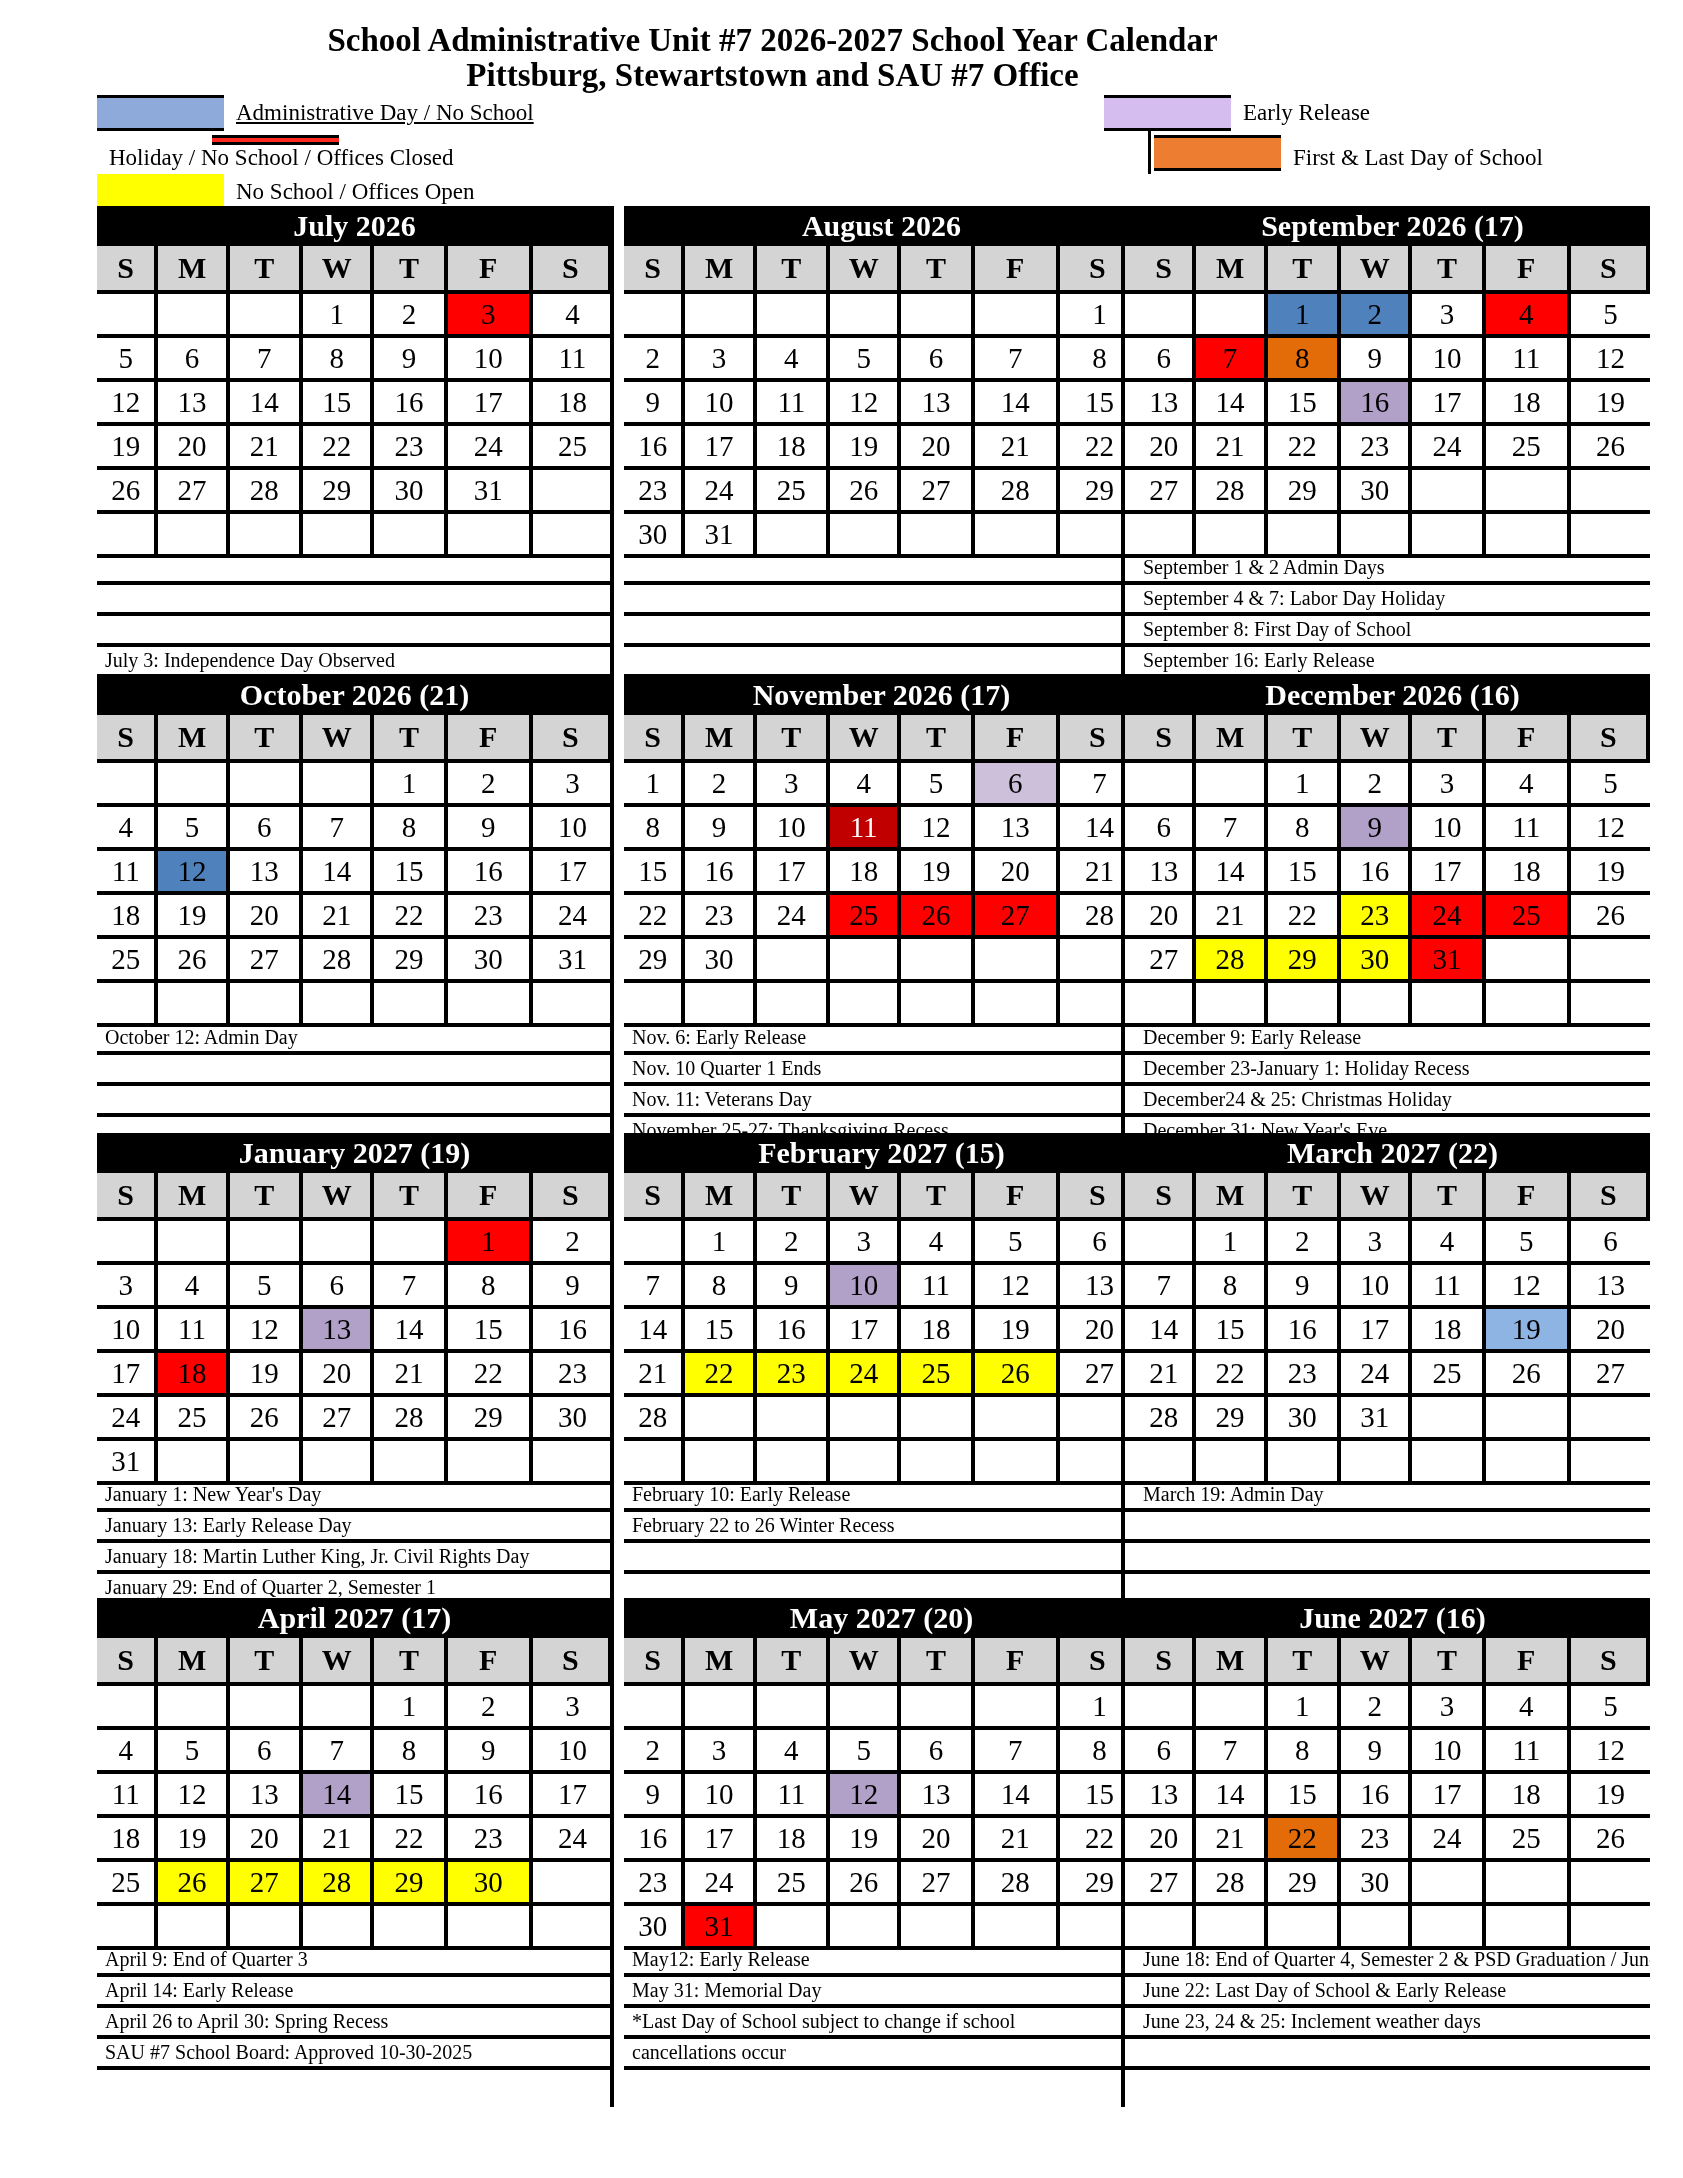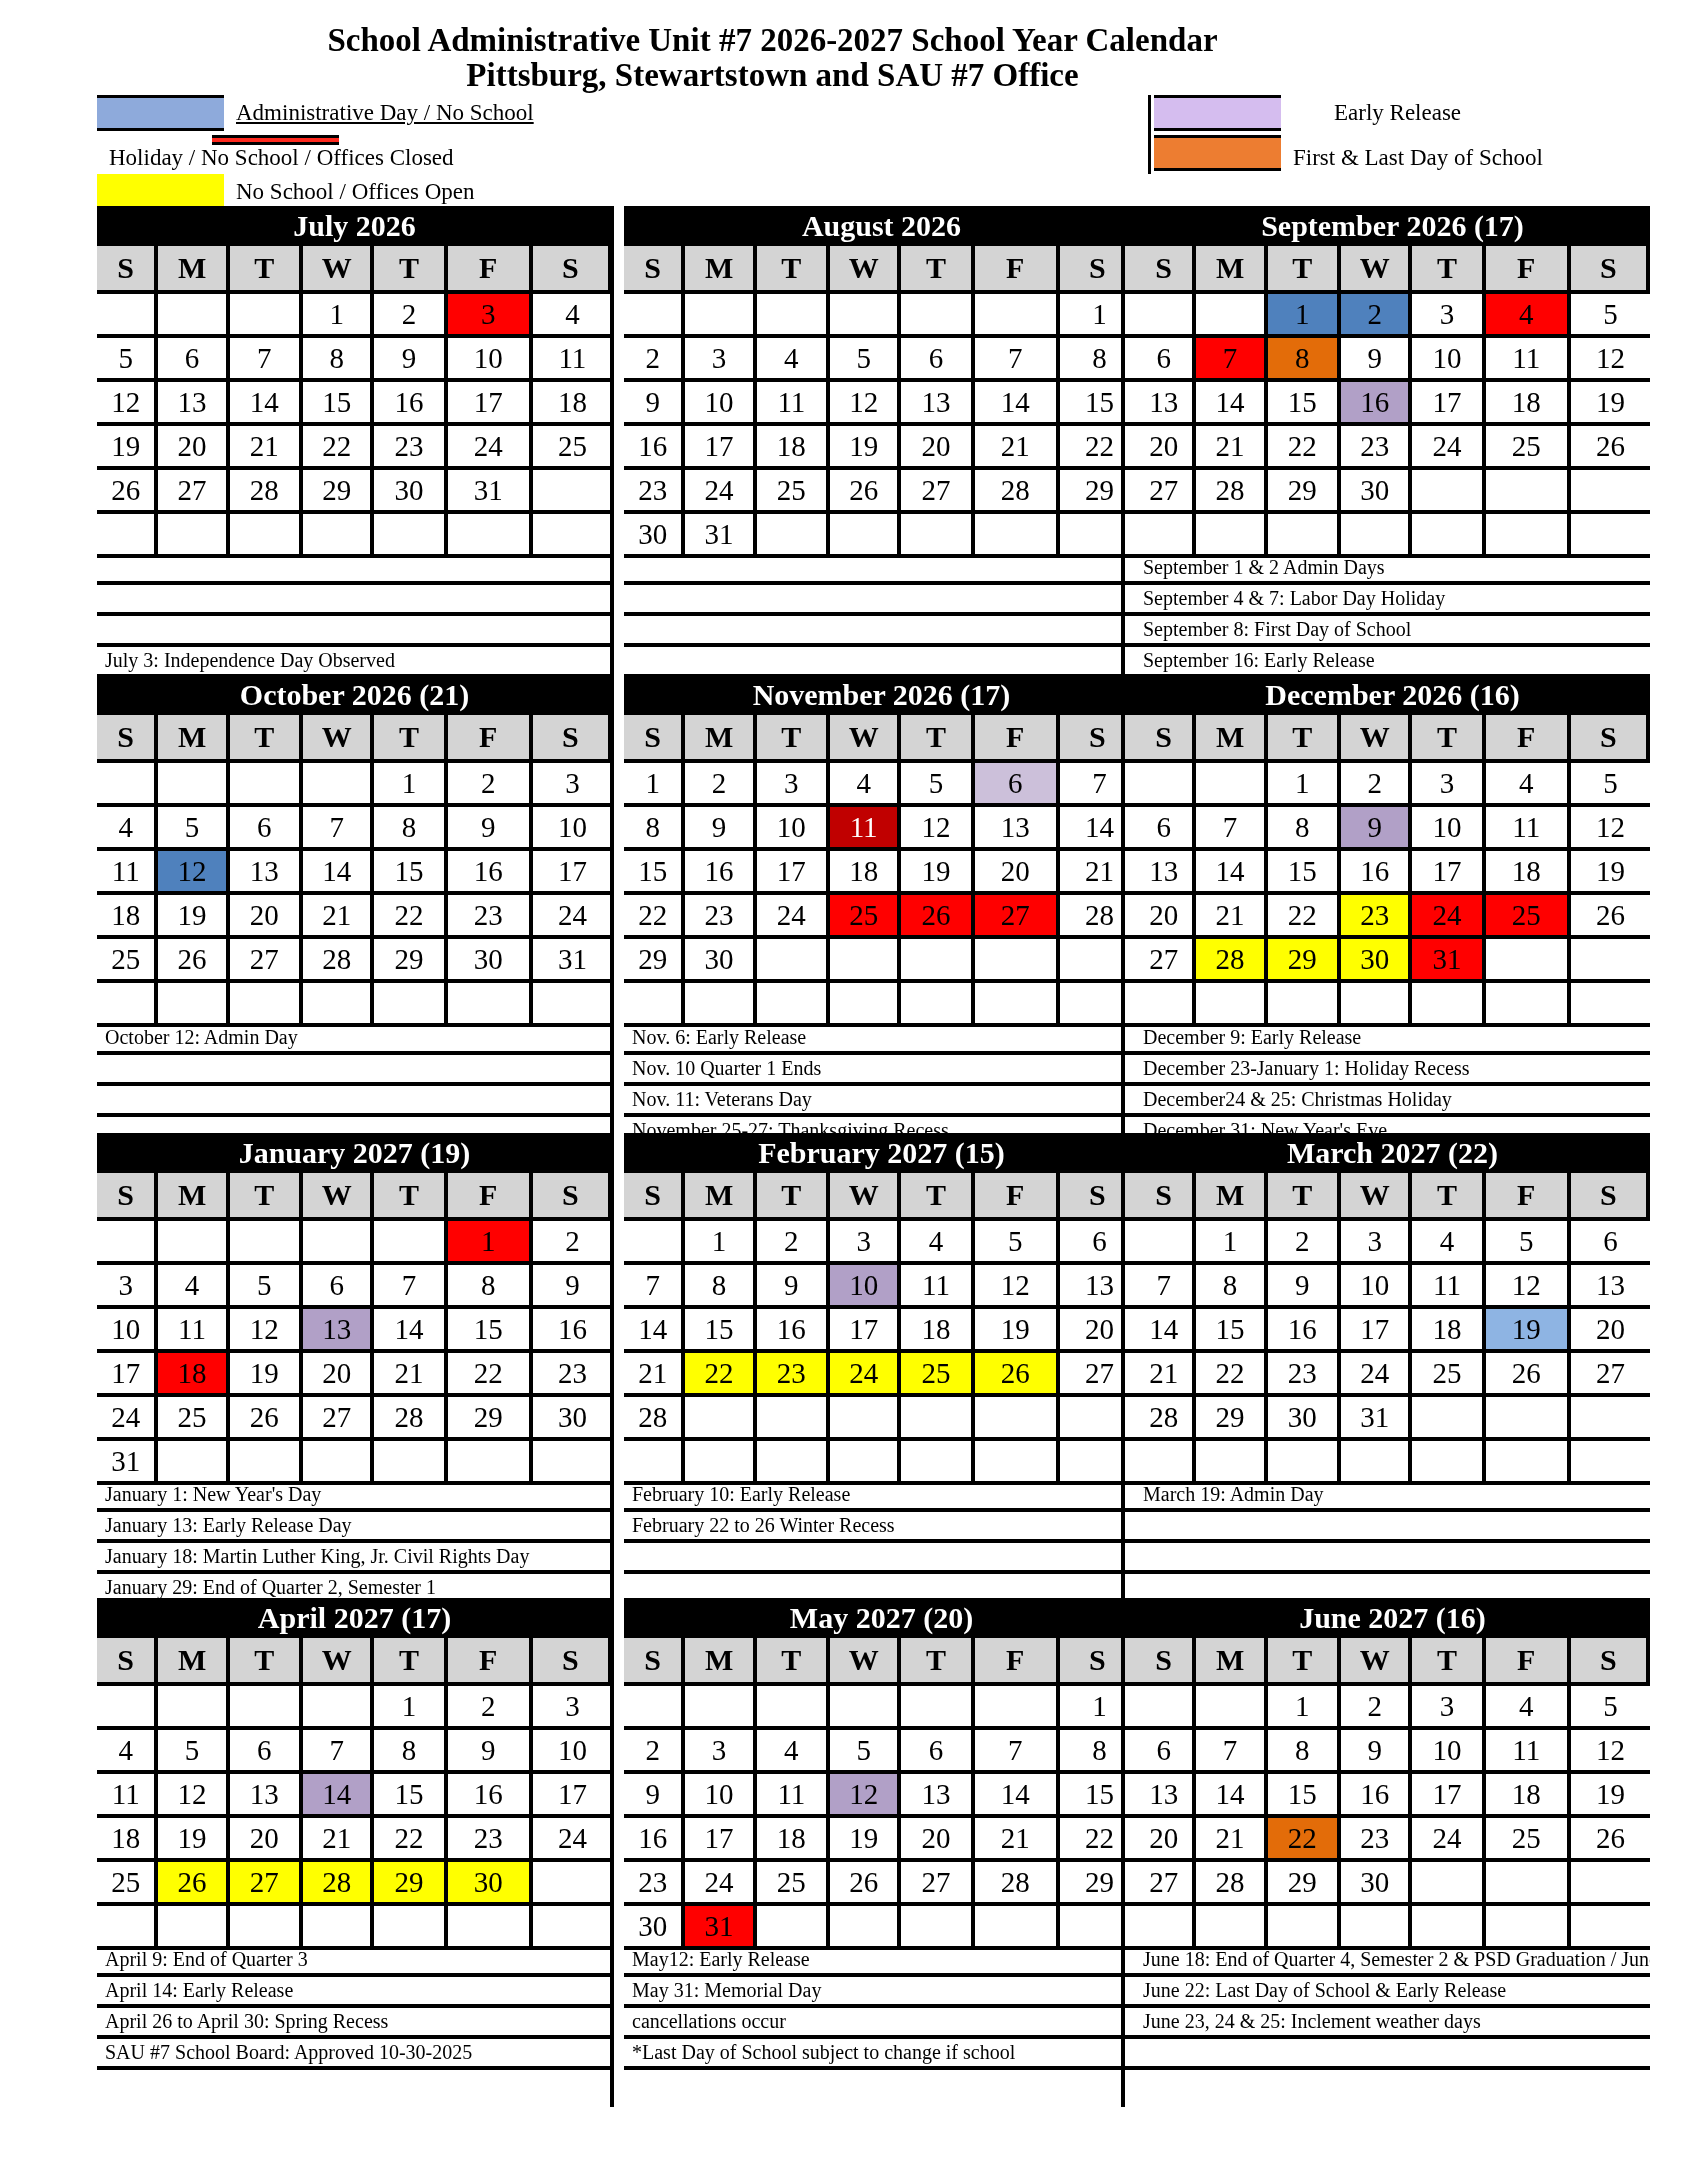--- a/index.html
+++ b/index.html
@@ -44,21 +44,21 @@
 </div>
 <div class="legend-item" style="left:97px;top:135px;flex-direction:column;">
   <div class="legend-swatch" style="background:#ff2a1f"></div>
   <span class="legend-label">Holiday / No School / Offices Closed</span>
 </div>
 <div class="legend-item" style="left:97px;top:174px;">
   <div class="legend-swatch" style="background:#ffff00;border:none"></div>
   <span class="legend-label">No School / Offices Open</span>
 </div>
 <div class="legend-divider"></div>
-<div class="legend-item" style="left:1154px;top:95px;gap:41px;">
+<div class="legend-item" style="left:1104px;top:95px;">
   <div class="legend-swatch" style="background:#d5bdef"></div>
   <span class="legend-label">Early Release</span>
 </div>
 <div class="legend-item" style="left:1154px;top:135px;align-items:flex-end;">
   <div class="legend-swatch" style="background:#ed7d31"></div>
   <span class="legend-label">First &amp; Last Day of School</span>
 </div>
 
 <div id="calendar-root">
     <div class="month" style="left: 97px; top: 206px;">
@@ -711,22 +711,22 @@
         <div class="cell"></div>
         <div class="cell"></div>
         <div class="cell"></div>
         <div class="cell"></div>
         <div class="cell"></div>
       </div>
     </div>
     <div class="notes" style="left: 624px; top: 1946px;">
       <div class="note">May12: Early Release</div>
       <div class="note">May 31: Memorial Day</div>
+      <div class="note">*Last Day of School subject to change if school</div>
       <div class="note">cancellations occur</div>
-      <div class="note">*Last Day of School subject to change if school</div>
     </div>
     <div class="month" style="left: 1135px; top: 1598px;">
       <div class="month-head">June 2027  (16)</div>
       <div class="grid">
         <div class="dow">S</div>
         <div class="dow">M</div>
         <div class="dow">T</div>
         <div class="dow">W</div>
         <div class="dow">T</div>
         <div class="dow">F</div>

